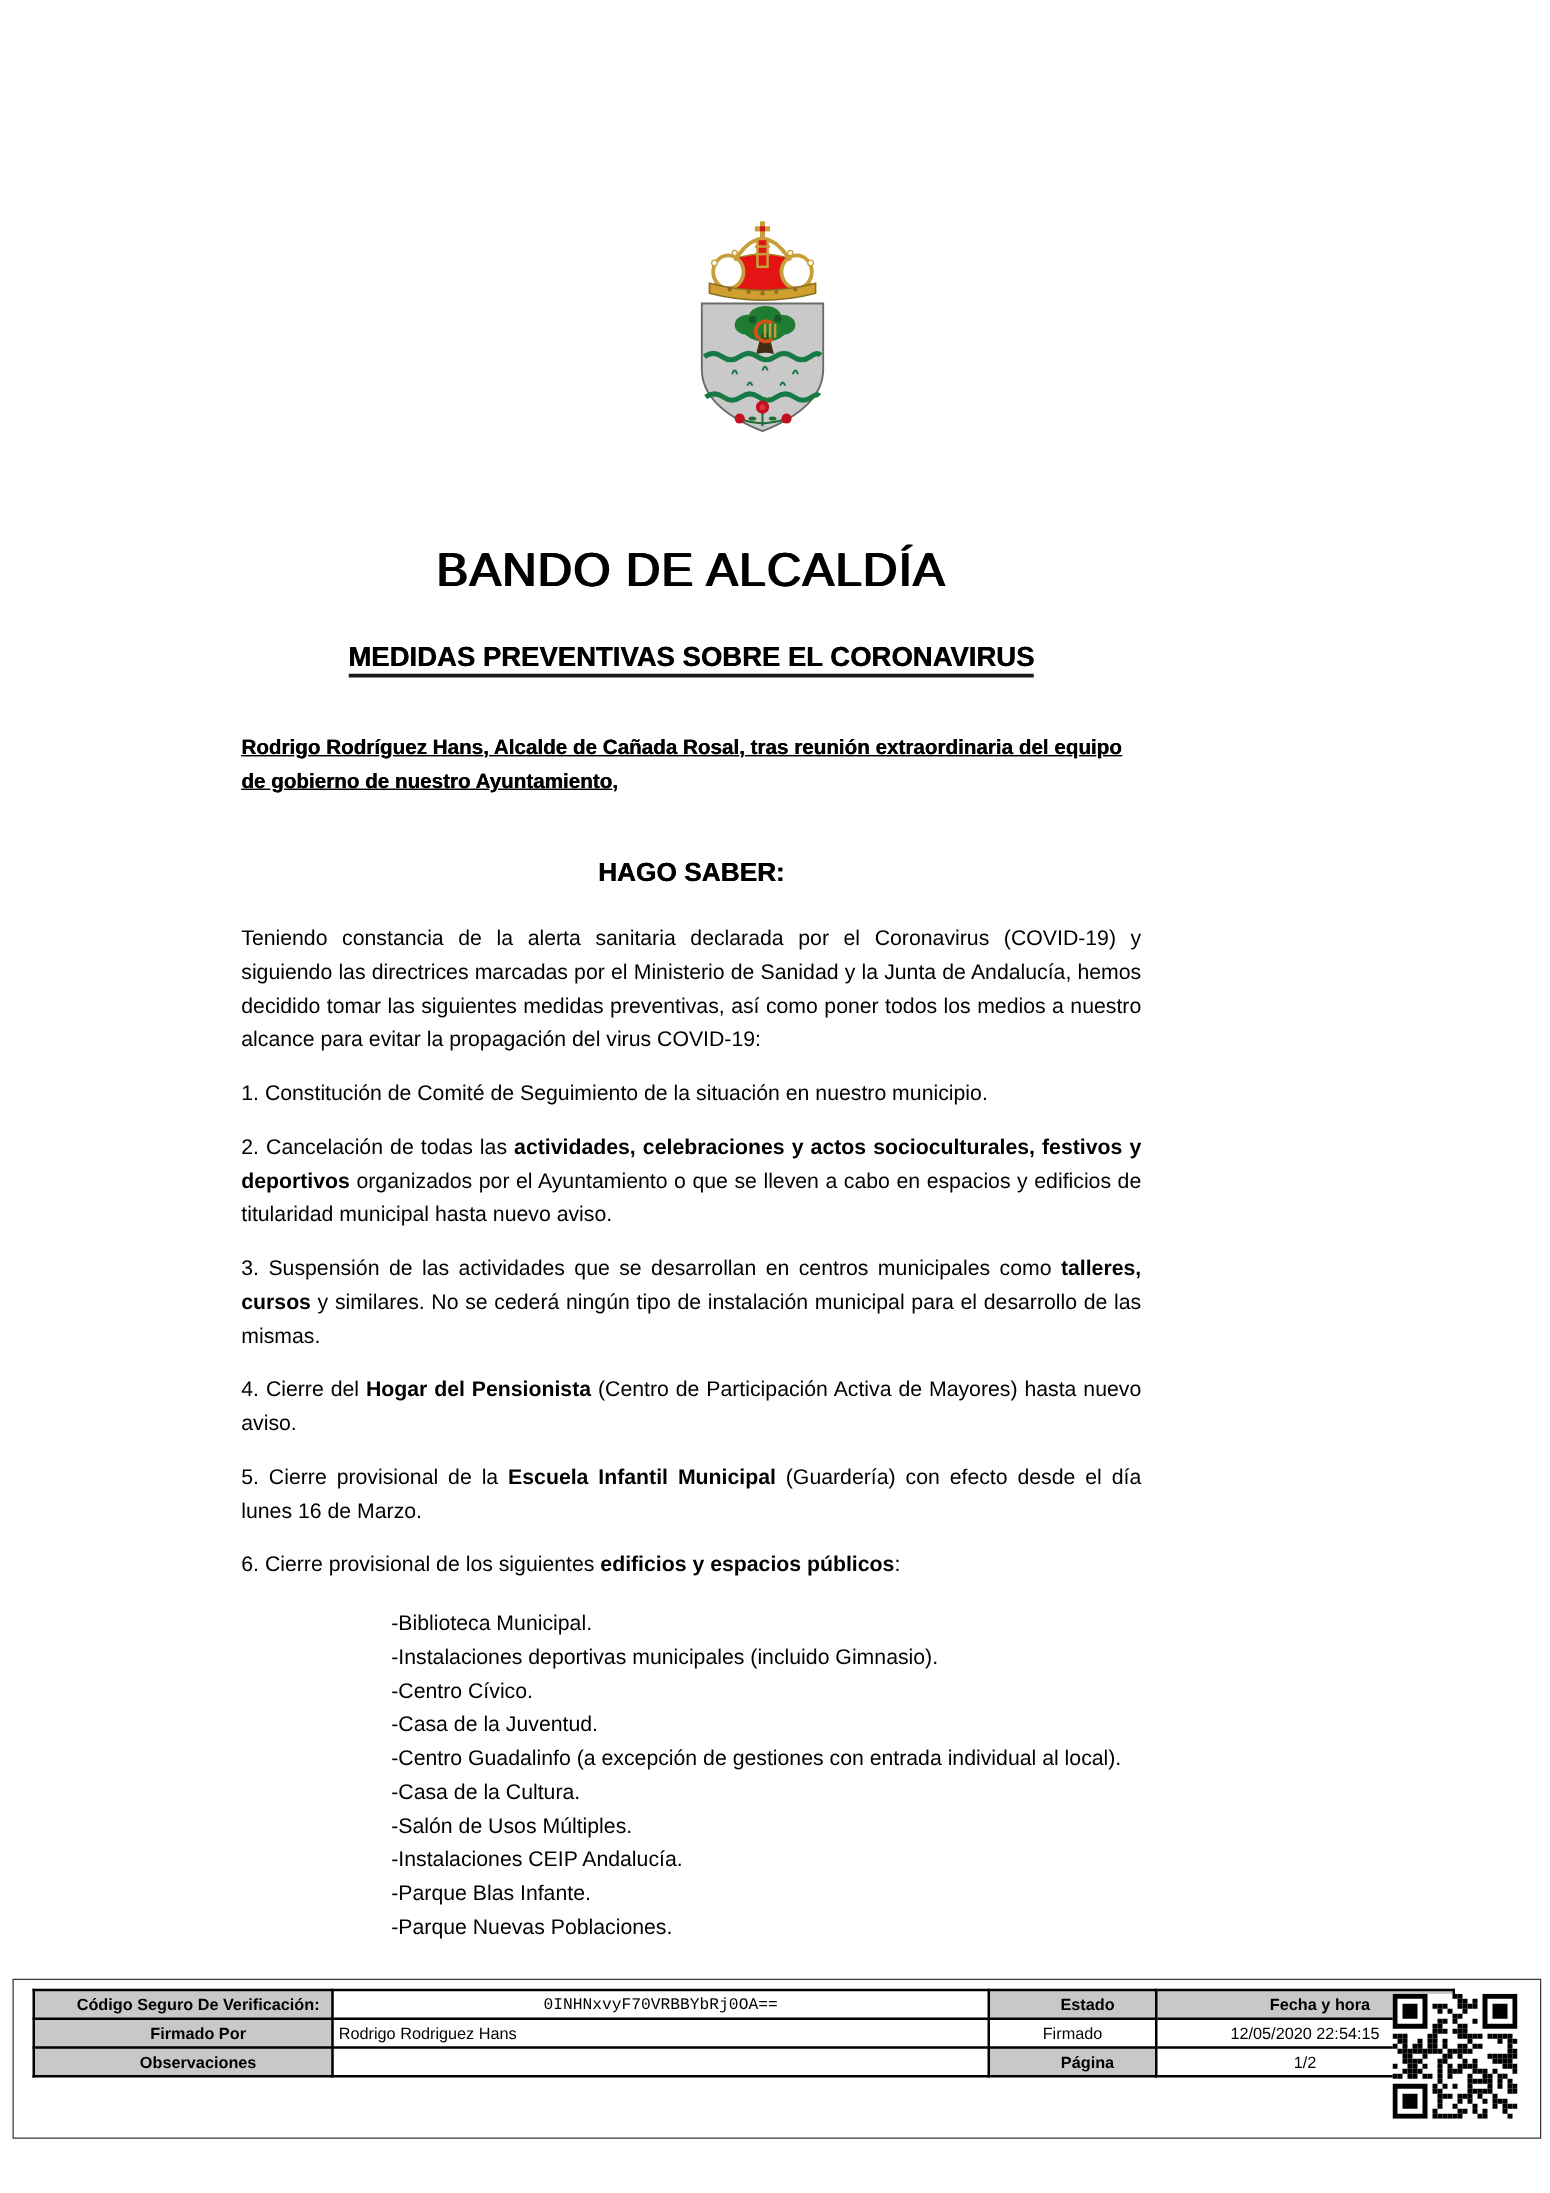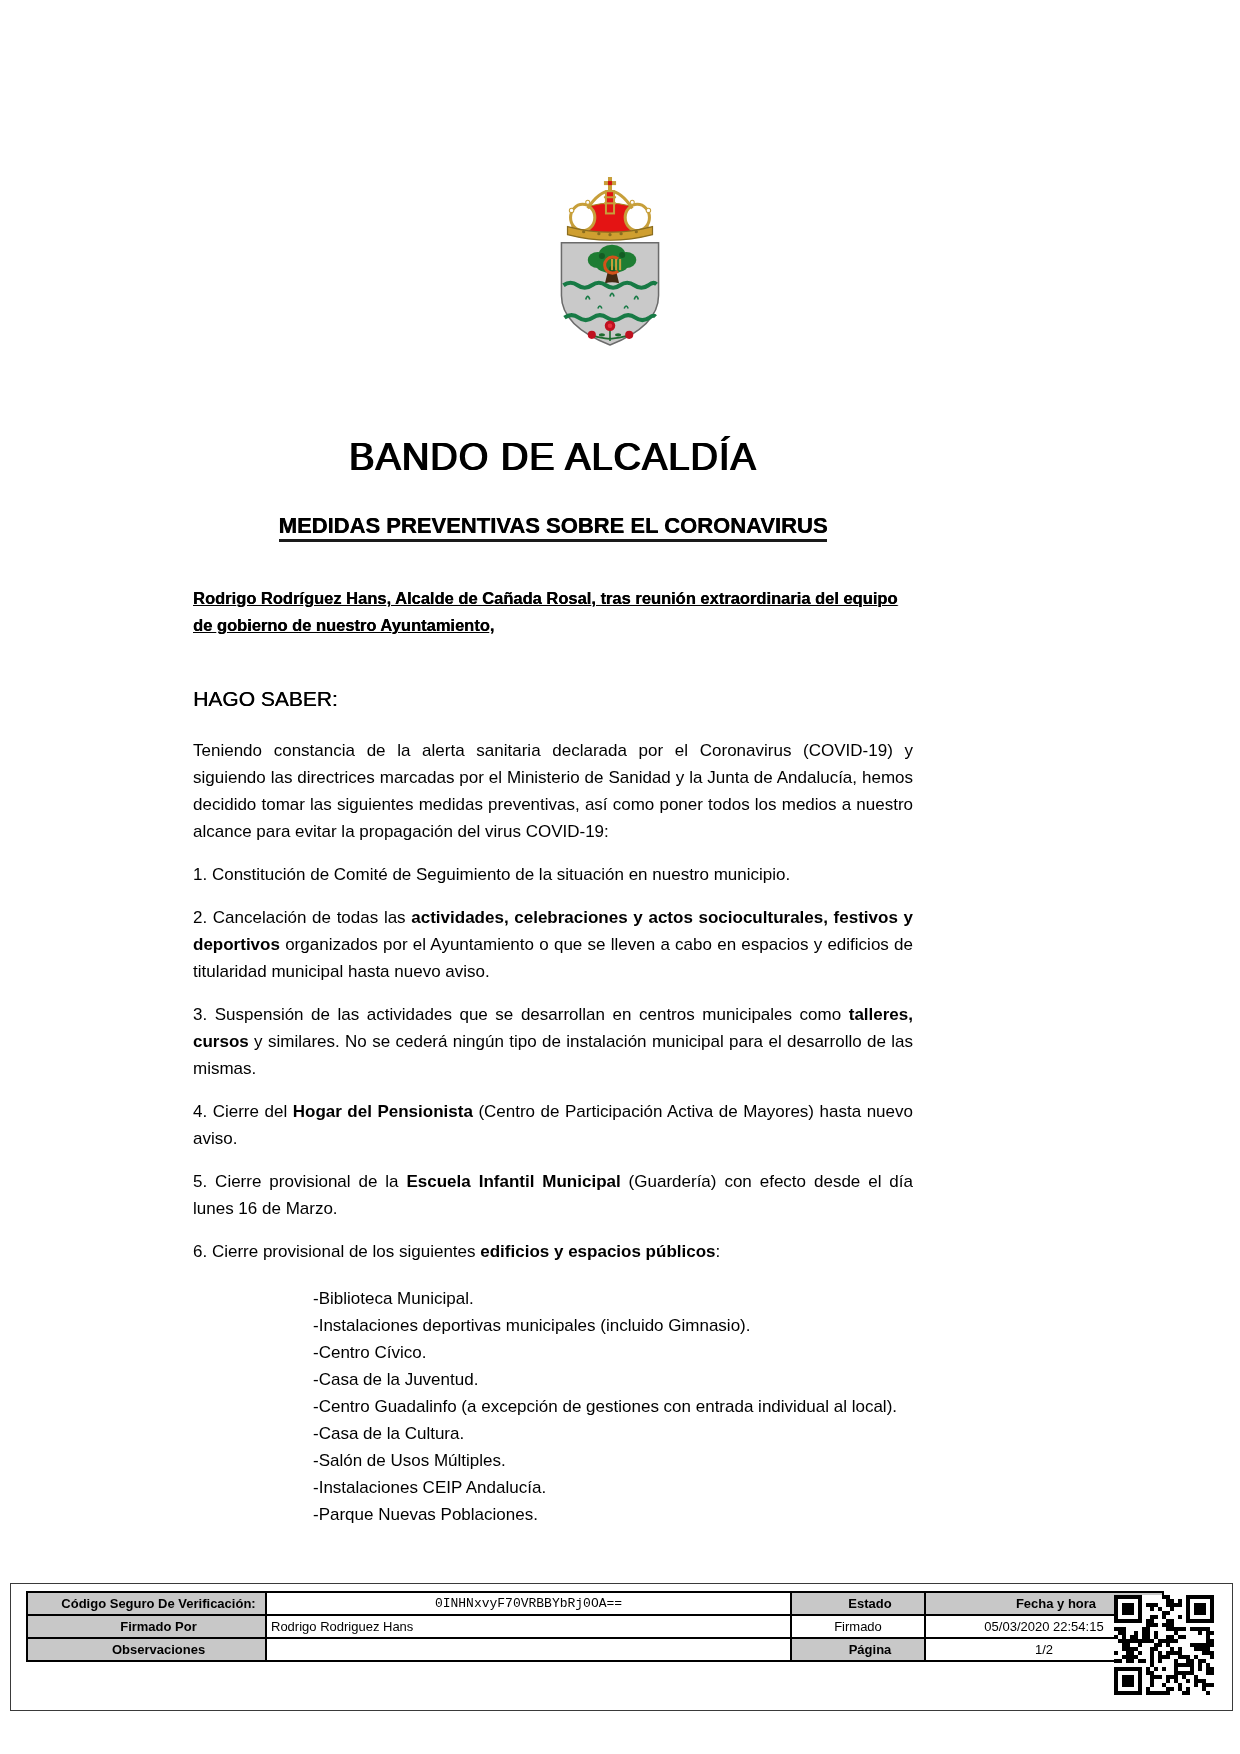--- a/index.html
+++ b/index.html
@@ -19,21 +19,21 @@
     font-size:22px;font-weight:bold;text-align:center;margin:34px 0 0;line-height:26px;
     text-shadow:.4px 0 #000;
   }
   h2.doc-subtitle .u{border-bottom:3px solid #1a1a1a;padding-bottom:1px;}
   p.intro{
     font-weight:bold;font-size:16.5px;line-height:27px;margin:46px 0 0;
     text-shadow:.3px 0 #000;
     text-decoration:underline;
   }
   h3.proclamation{
-    font-size:21px;font-weight:normal;text-align:left;margin:47px 0 0;line-height:25px;
+    font-size:21px;font-weight:bold;text-align:center;margin:47px 0 0;line-height:25px;
     text-shadow:.4px 0 #000;
   }
   .bodyp{font-size:17px;line-height:27px;text-align:justify;margin:0 0 16px;}
   .bodyp.opening{margin-top:26px;}
   .b{font-weight:bold;}
   ul.closures{
     list-style:none;margin:20px 0 0;padding:0 0 0 120px;
     font-size:17px;line-height:27px;
   }
   
@@ -132,38 +132,39 @@
   <p class="bodyp"><span>6. Cierre provisional de los siguientes </span><span class="b">edificios y espacios públicos</span><span>:</span></p>
   <ul class="closures">
     <li>-Biblioteca Municipal.</li>
     <li>-Instalaciones deportivas municipales (incluido Gimnasio).</li>
     <li>-Centro Cívico.</li>
     <li>-Casa de la Juventud.</li>
     <li>-Centro Guadalinfo (a excepción de gestiones con entrada individual al local).</li>
     <li>-Casa de la Cultura.</li>
     <li>-Salón de Usos Múltiples.</li>
     <li>-Instalaciones CEIP Andalucía.</li>
+    <li>-Parque Blas Infante.</li>
     <li>-Parque Nuevas Poblaciones.</li>
   </ul>
 </div>
 
 <div class="sig-block">
   <table class="sig-table">
     <tbody>
         <tr class="r">
       <th class="c1">Código Seguro De Verificación:</th>
       <td class="c2 mono tc">0INHNxvyF70VRBBYbRj0OA==</td>
       <th class="c3">Estado</th>
       <th class="c4">Fecha y hora</th>
     </tr>
     <tr class="r">
       <th class="c1">Firmado Por</th>
       <td class="c2 tl">Rodrigo Rodriguez Hans</td>
       <td class="c3 tc">Firmado</td>
-      <td class="c4 tc">05/03/2020 22:54:15</td>
+      <td class="c4 tc">12/05/2020 22:54:15</td>
     </tr>
     <tr class="r">
       <th class="c1">Observaciones</th>
       <td class="c2"></td>
       <th class="c3">Página</th>
       <td class="c4 tc">1/2</td>
     </tr>
   </tbody>
     </table>
   <div class="qr" id="qr"><svg width="100" height="100" viewBox="0 0 100 100" fill="#000">

